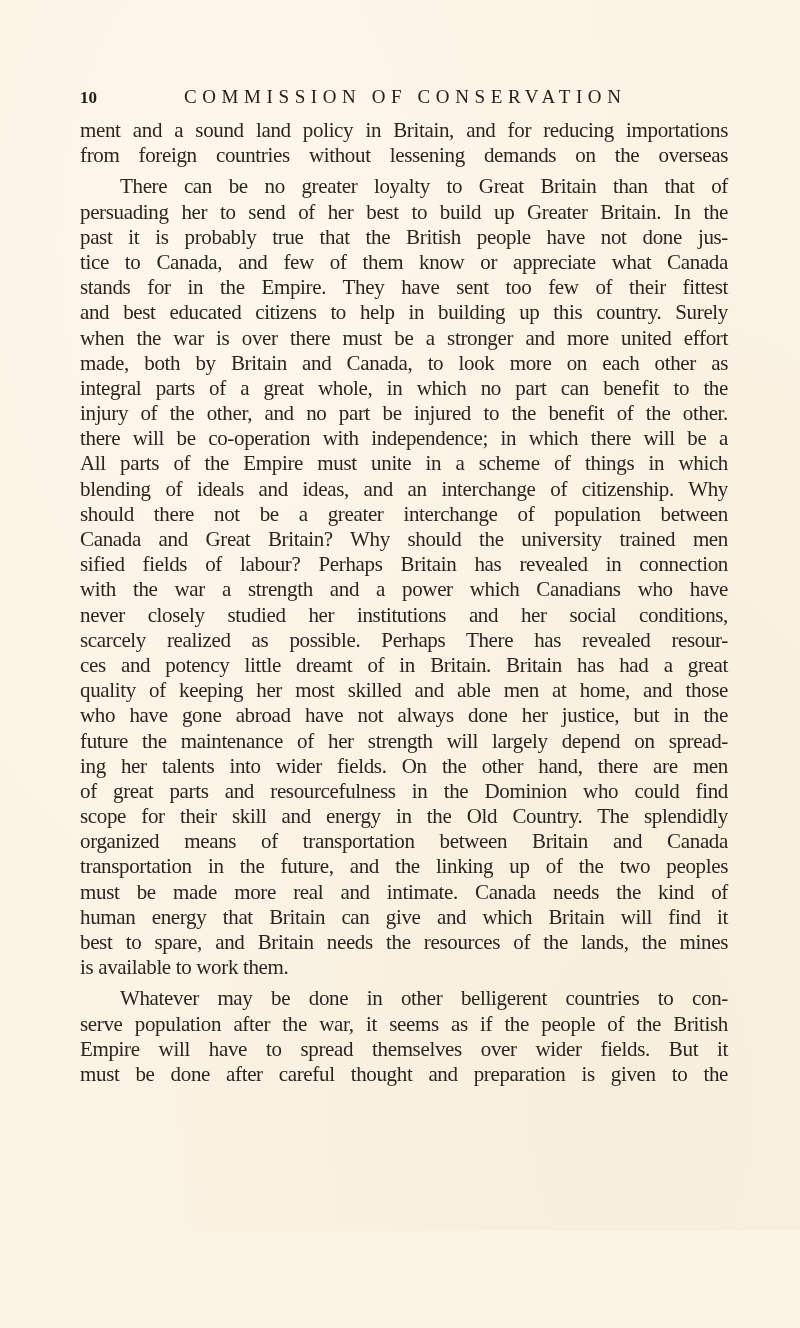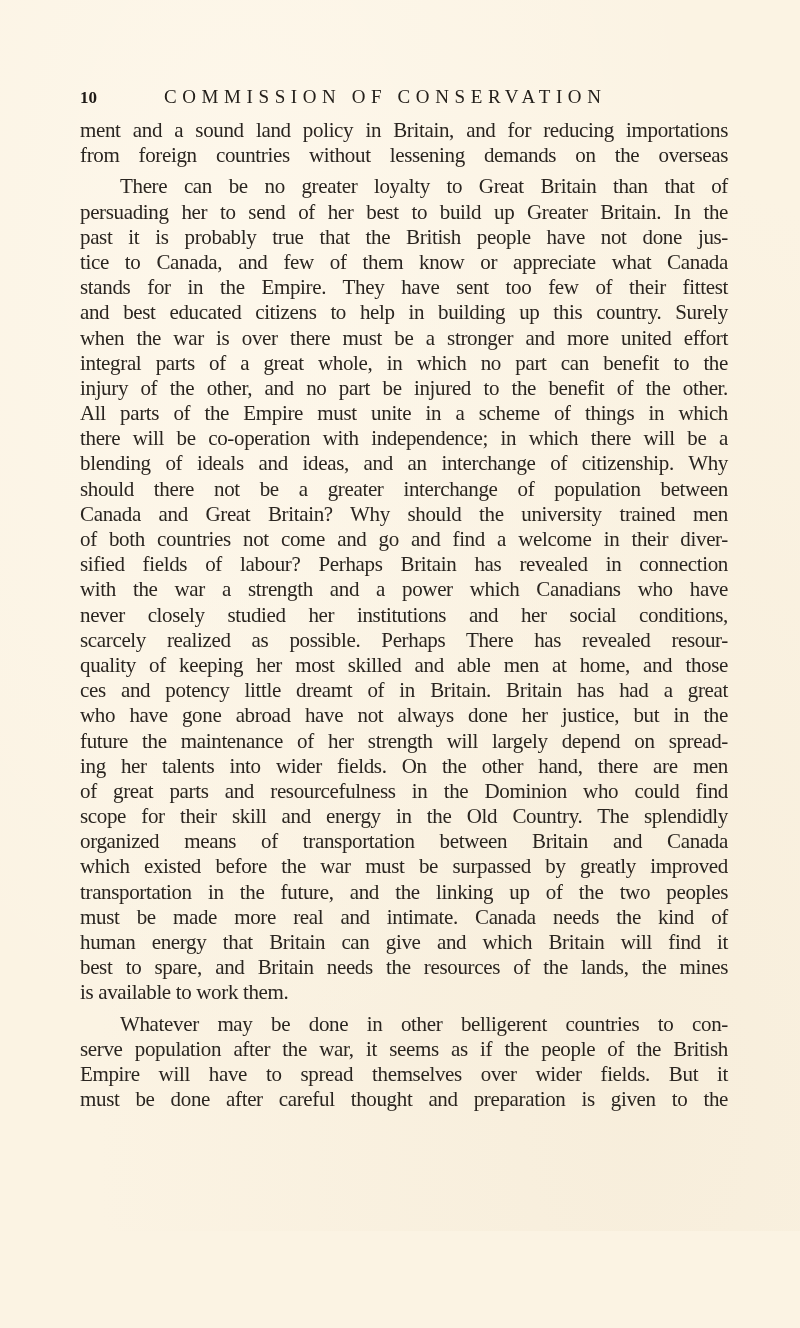--- a/index.html
+++ b/index.html
@@ -39,21 +39,21 @@
       font-family: "Liberation Serif", serif;
       font-weight: bold;
       font-size: 17px;
       width: 40px;
       color: #1e1a16;
     }
     .head-title {
       font-family: "Liberation Serif", serif;
       font-size: 19px;
       letter-spacing: 5.6px;
-      margin-left: 44px;
+      margin-left: 64px;
       color: #24201b;
     }
     .body-text {
       position: absolute;
       left: 80px;
       top: 118px;
       width: 648px;
     }
     .line {
       display: block;
@@ -95,41 +95,40 @@
     <div class="para-gap"></div>
 
     <div class="paragraph">
       <span class="line indent">There can be no greater loyalty to Great Britain than that of</span>
       <span class="line">persuading her to send of her best to build up Greater Britain. In the</span>
       <span class="line">past it is probably true that the British people have not done jus-</span>
       <span class="line">tice to Canada, and few of them know or appreciate what Canada</span>
       <span class="line">stands for in the Empire. They have sent too few of their fittest</span>
       <span class="line">and best educated citizens to help in building up this country. Surely</span>
       <span class="line">when the war is over there must be a stronger and more united effort</span>
+      <span class="line">made, both by Britain and Canada, to look more on each other as</span>
       <span class="line">integral parts of a great whole, in which no part can benefit to the</span>
       <span class="line">injury of the other, and no part be injured to the benefit of the other.</span>
+      <span class="line">there will be co-operation with independence; in which there will be a</span>
       <span class="line">All parts of the Empire must unite in a scheme of things in which</span>
-      <span class="line">there will be co-operation with independence; in which there will be a</span>
       <span class="line">blending of ideals and ideas, and an interchange of citizenship. Why</span>
       <span class="line">should there not be a greater interchange of population between</span>
       <span class="line">Canada and Great Britain? Why should the university trained men</span>
-      <span class="line">of both countries not come and go and find a welcome in their diver-</span>
       <span class="line">sified fields of labour? Perhaps Britain has revealed in connection</span>
       <span class="line">with the war a strength and a power which Canadians who have</span>
       <span class="line">never closely studied her institutions and her social conditions,</span>
       <span class="line">scarcely realized as possible. Perhaps There has revealed resour-</span>
+      <span class="line">ces and potency little dreamt of in Britain. Britain has had a great</span>
       <span class="line">quality of keeping her most skilled and able men at home, and those</span>
-      <span class="line">ces and potency little dreamt of in Britain. Britain has had a great</span>
       <span class="line">who have gone abroad have not always done her justice, but in the</span>
       <span class="line">future the maintenance of her strength will largely depend on spread-</span>
       <span class="line">ing her talents into wider fields. On the other hand, there are men</span>
       <span class="line">of great parts and resourcefulness in the Dominion who could find</span>
       <span class="line">scope for their skill and energy in the Old Country. The splendidly</span>
       <span class="line">organized means of transportation between Britain and Canada</span>
-      <span class="line">which existed before the war must be surpassed by greatly improved</span>
       <span class="line">transportation in the future, and the linking up of the two peoples</span>
       <span class="line">must be made more real and intimate. Canada needs the kind of</span>
       <span class="line">human energy that Britain can give and which Britain will find it</span>
       <span class="line">best to spare, and Britain needs the resources of the lands, the mines</span>
       <span class="line last">is available to work them.</span>
     </div>
     <div class="para-gap"></div>
 
     <div class="paragraph">
       <span class="line indent">Whatever may be done in other belligerent countries to con-</span>

